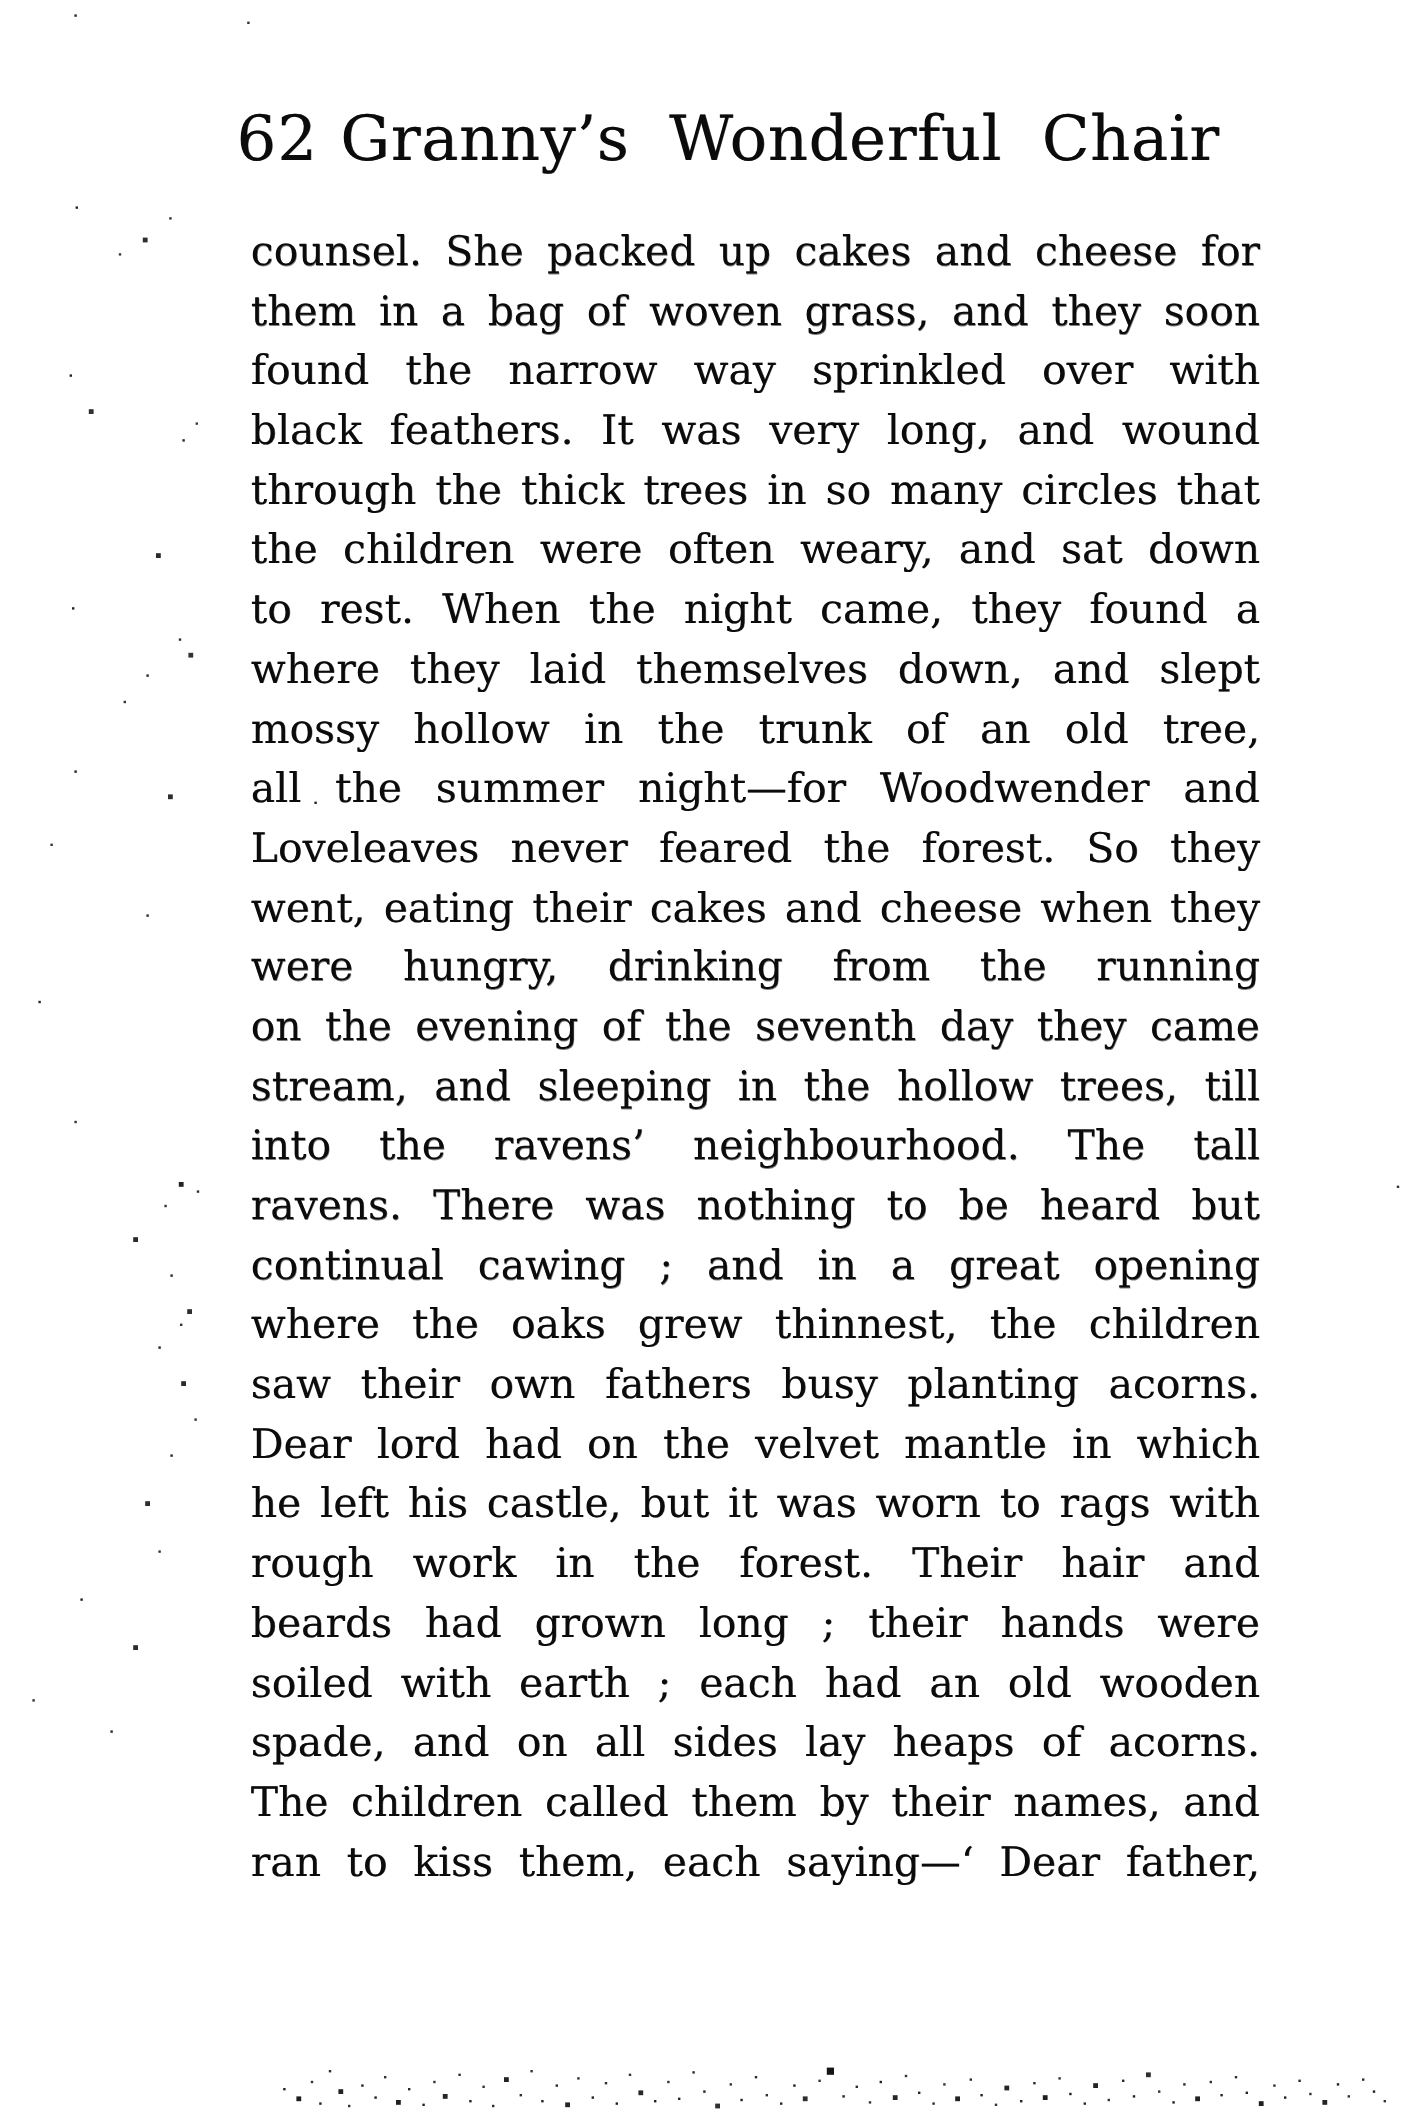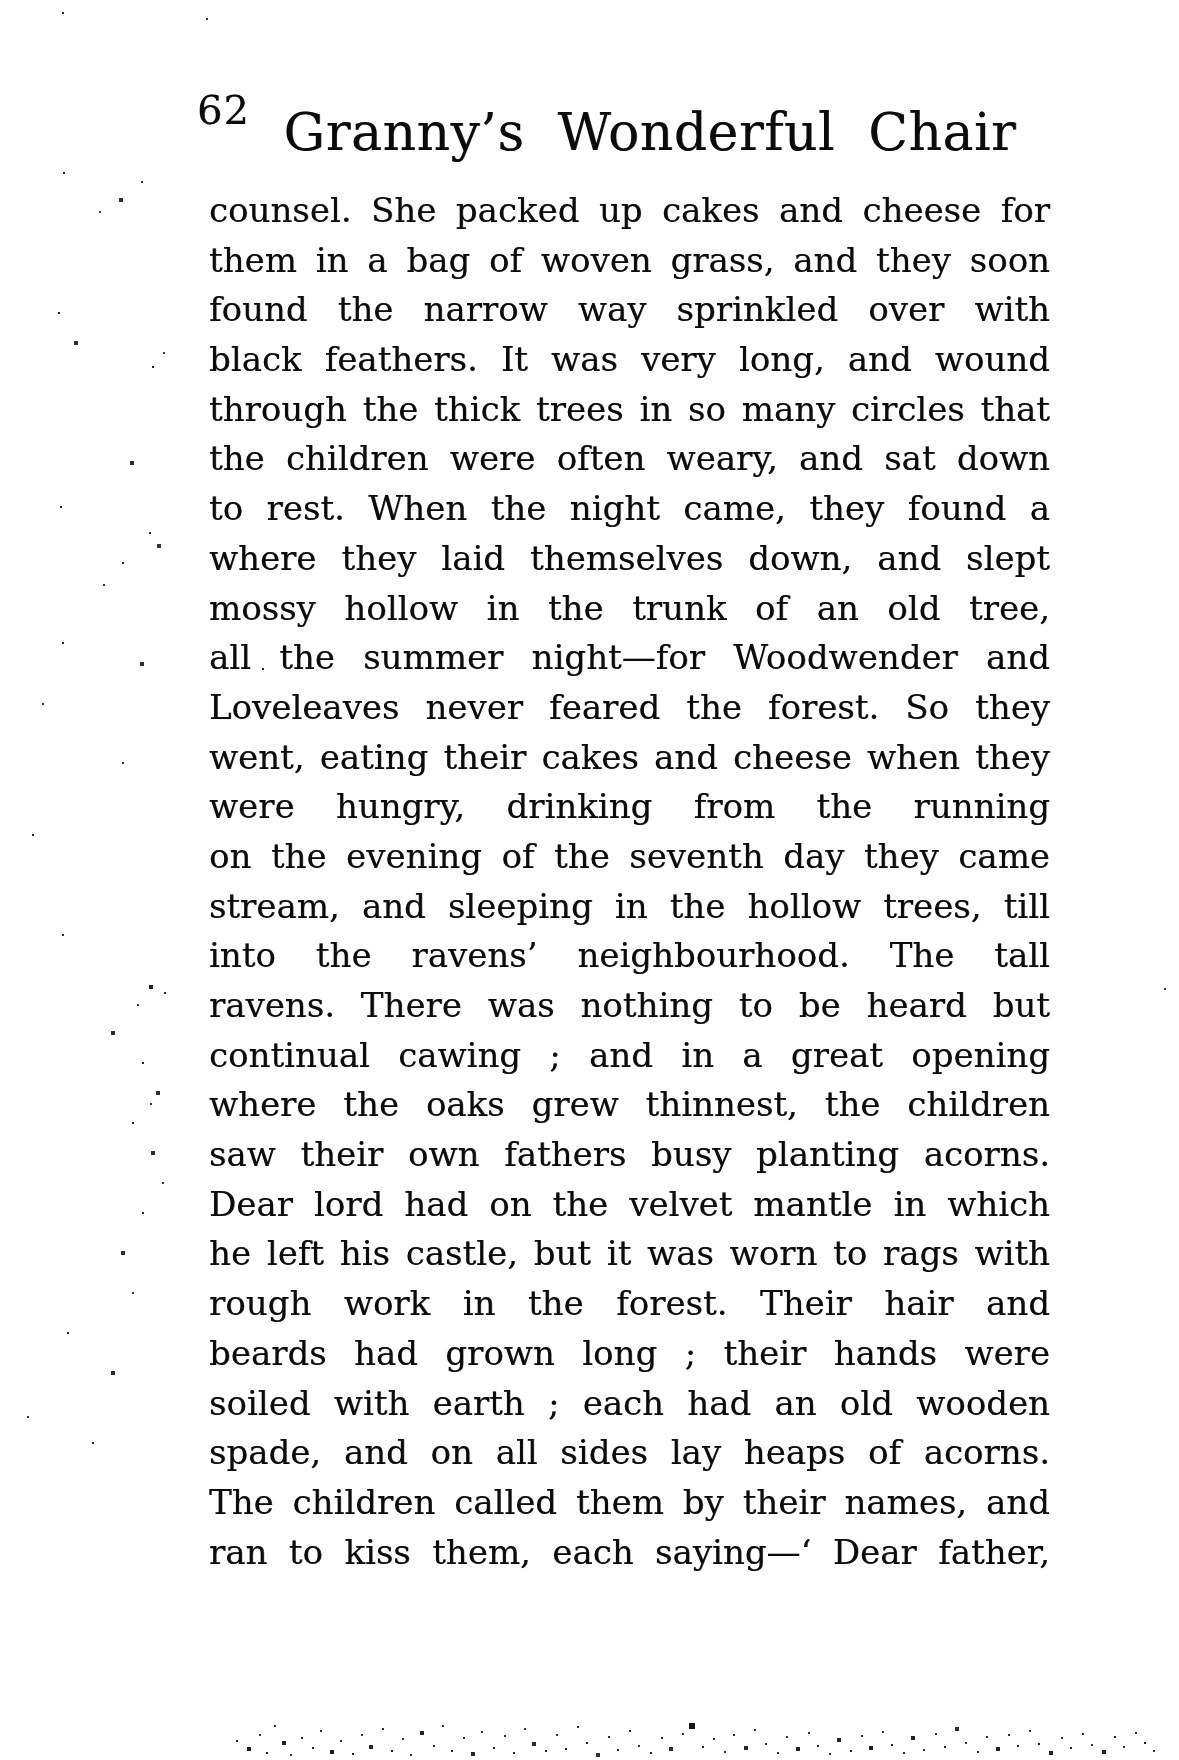--- a/index.html
+++ b/index.html
@@ -14,30 +14,30 @@
     background: #ffffff;
     overflow: hidden;
     font-family: "DejaVu Serif", "Liberation Serif", serif;
     color: #0b0b0b;
   }
   
   .page-number {
     position: absolute;
     left: 197px;
     top: 88px;
-    font-size: 40px;
+    font-size: 52px;
     line-height: 1.1;
     letter-spacing: 1px;
     text-shadow: 0.4px 0.4px 0 rgba(0,0,0,0.55);
     white-space: nowrap;
   }
   .book-title {
     position: absolute;
     left: 650px;
-    top: 104px;
+    top: 88px;
     transform: translateX(-50%);
     font-size: 52px;
     line-height: 1.1;
     word-spacing: 16px;
     letter-spacing: 0.5px;
     text-shadow: 0.4px 0.4px 0 rgba(0,0,0,0.55);
     white-space: nowrap;
   }
   
   .text-block {

